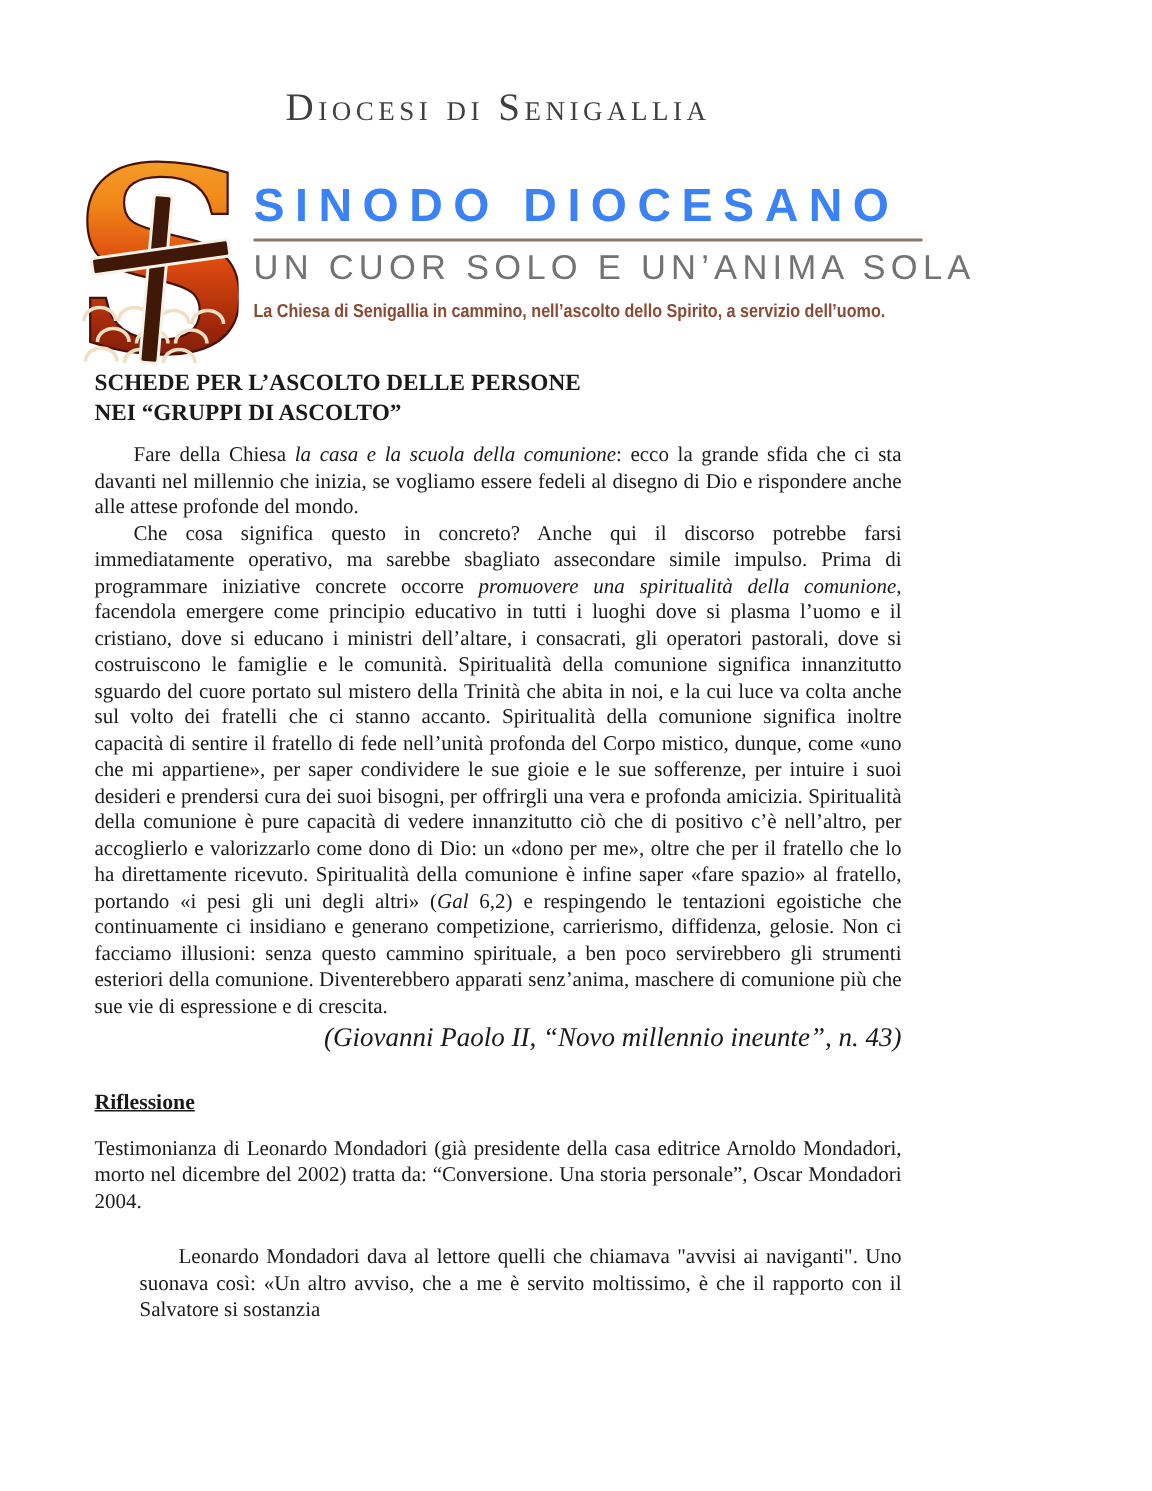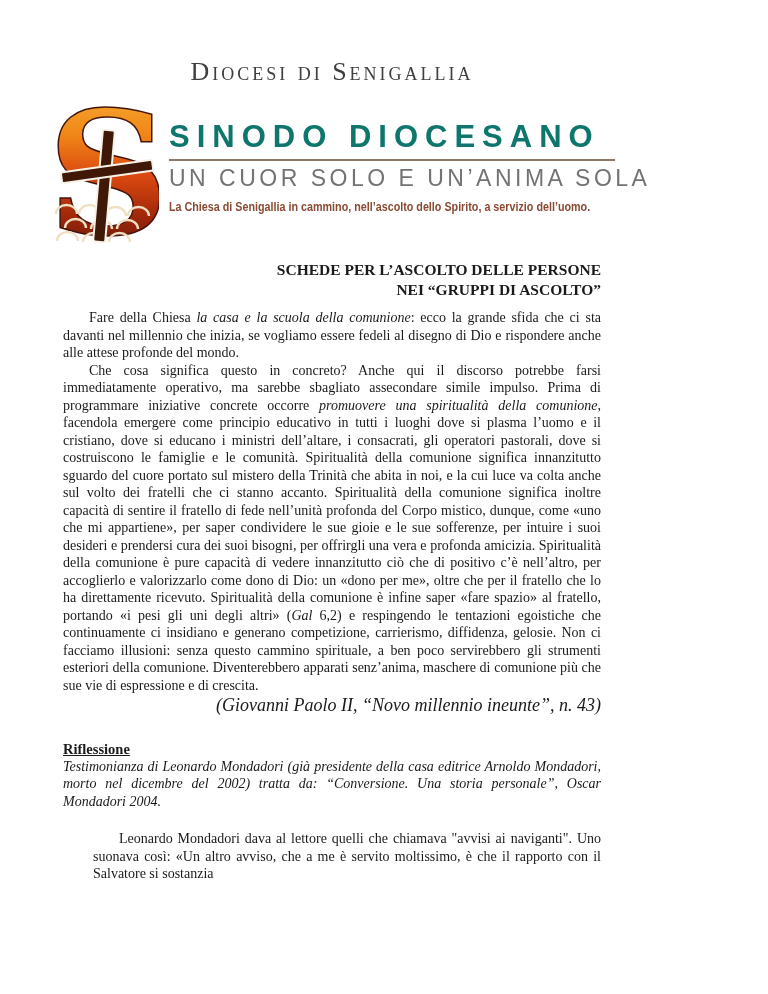--- a/index.html
+++ b/index.html
@@ -4,37 +4,37 @@
 <style>
   html,body{margin:0;padding:0;background:#ffffff;}
   .page{position:relative;width:664px;height:994px;background:#ffffff;overflow:hidden;
         font-family:"Liberation Serif",serif;color:#1a1a1a;}
   .header{margin-top:57px;text-align:center;font-variant:small-caps;
           font-size:26px;line-height:30px;letter-spacing:3px;color:#3f3f3f;}
   .logo-row{margin-top:13px;display:flex;justify-content:center;align-items:flex-start;gap:10px;height:146px;}
   .logo-graphic{flex:0 0 auto;}
   .logo-text{display:flex;flex-direction:column;padding-top:20px;width:446px;
              font-family:"Liberation Sans",sans-serif;}
-  .logo-title{font-weight:bold;font-size:31px;line-height:34px;letter-spacing:7px;color:#0f766e;white-space:nowrap;}
+  .logo-title{font-weight:bold;font-size:31px;line-height:34px;letter-spacing:7px;color:#3b82f6;white-space:nowrap;}
   .logo-divider{height:2px;background:#8a796a;margin:5px 0 4px 0;}
   .logo-subtitle{font-size:23px;line-height:26px;letter-spacing:3.5px;color:#737373;white-space:nowrap;}
   .logo-tagline{font-size:12.5px;font-weight:bold;color:#8a4a33;margin-top:9px;white-space:nowrap;
                 transform:scaleX(.86);transform-origin:left center;}
   .content{padding:0 63px;}
-  .doc-subtitle{margin-top:14px;text-align:right;font-weight:bold;font-size:15.5px;line-height:20px;}
+  .doc-subtitle{text-align:left;font-weight:bold;font-size:15.5px;line-height:20px;}
   .title-box{margin-top:16px;border:2px solid #989898;box-shadow:inset 0 0 0 1px #d8d8d8;
              text-align:center;font-weight:bold;font-size:19px;line-height:24px;padding:3px 4px;}
   .section-heading{margin-top:14px;font-weight:bold;font-size:15.5px;line-height:20px;letter-spacing:.2px;}
   p{margin:0;}
   .body-p{font-size:14px;line-height:17.5px;text-align:justify;}
   .indent{text-indent:26px;}
   .p1{margin-top:9px;}
   .attribution{font-size:18px;line-height:17.5px;text-align:right;font-style:italic;margin-top:3px;}
   .riflessione{margin-top:26px;font-weight:bold;font-size:14.5px;text-decoration:underline;}
-  .testimonianza{font-style:italic;font-size:14px;line-height:17.5px;text-align:justify;}
+  .testimonianza{margin-top:14px;font-size:14px;line-height:17.5px;text-align:justify;}
   .closing{margin-top:20px;margin-left:30px;}
   .it{font-style:italic;}
 </style>
 </head>
 <body>
 
 <div class="page">
 
   <div class="header">Diocesi di Senigallia</div>
 

